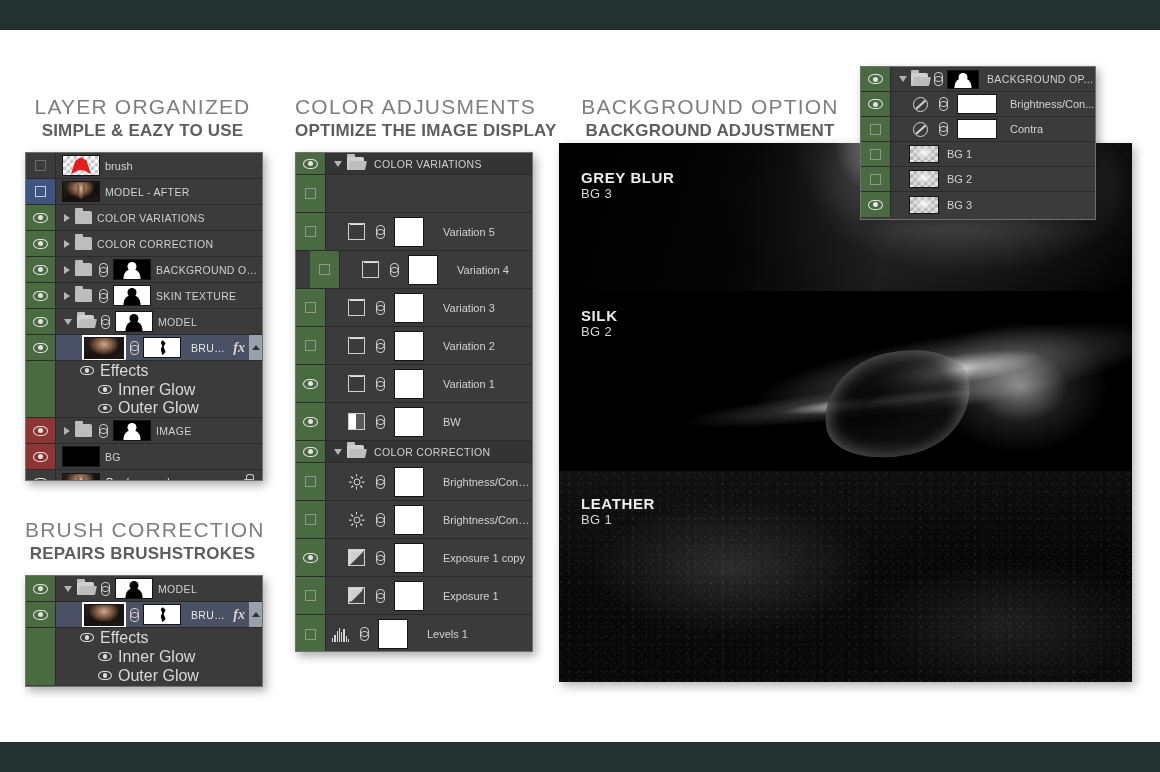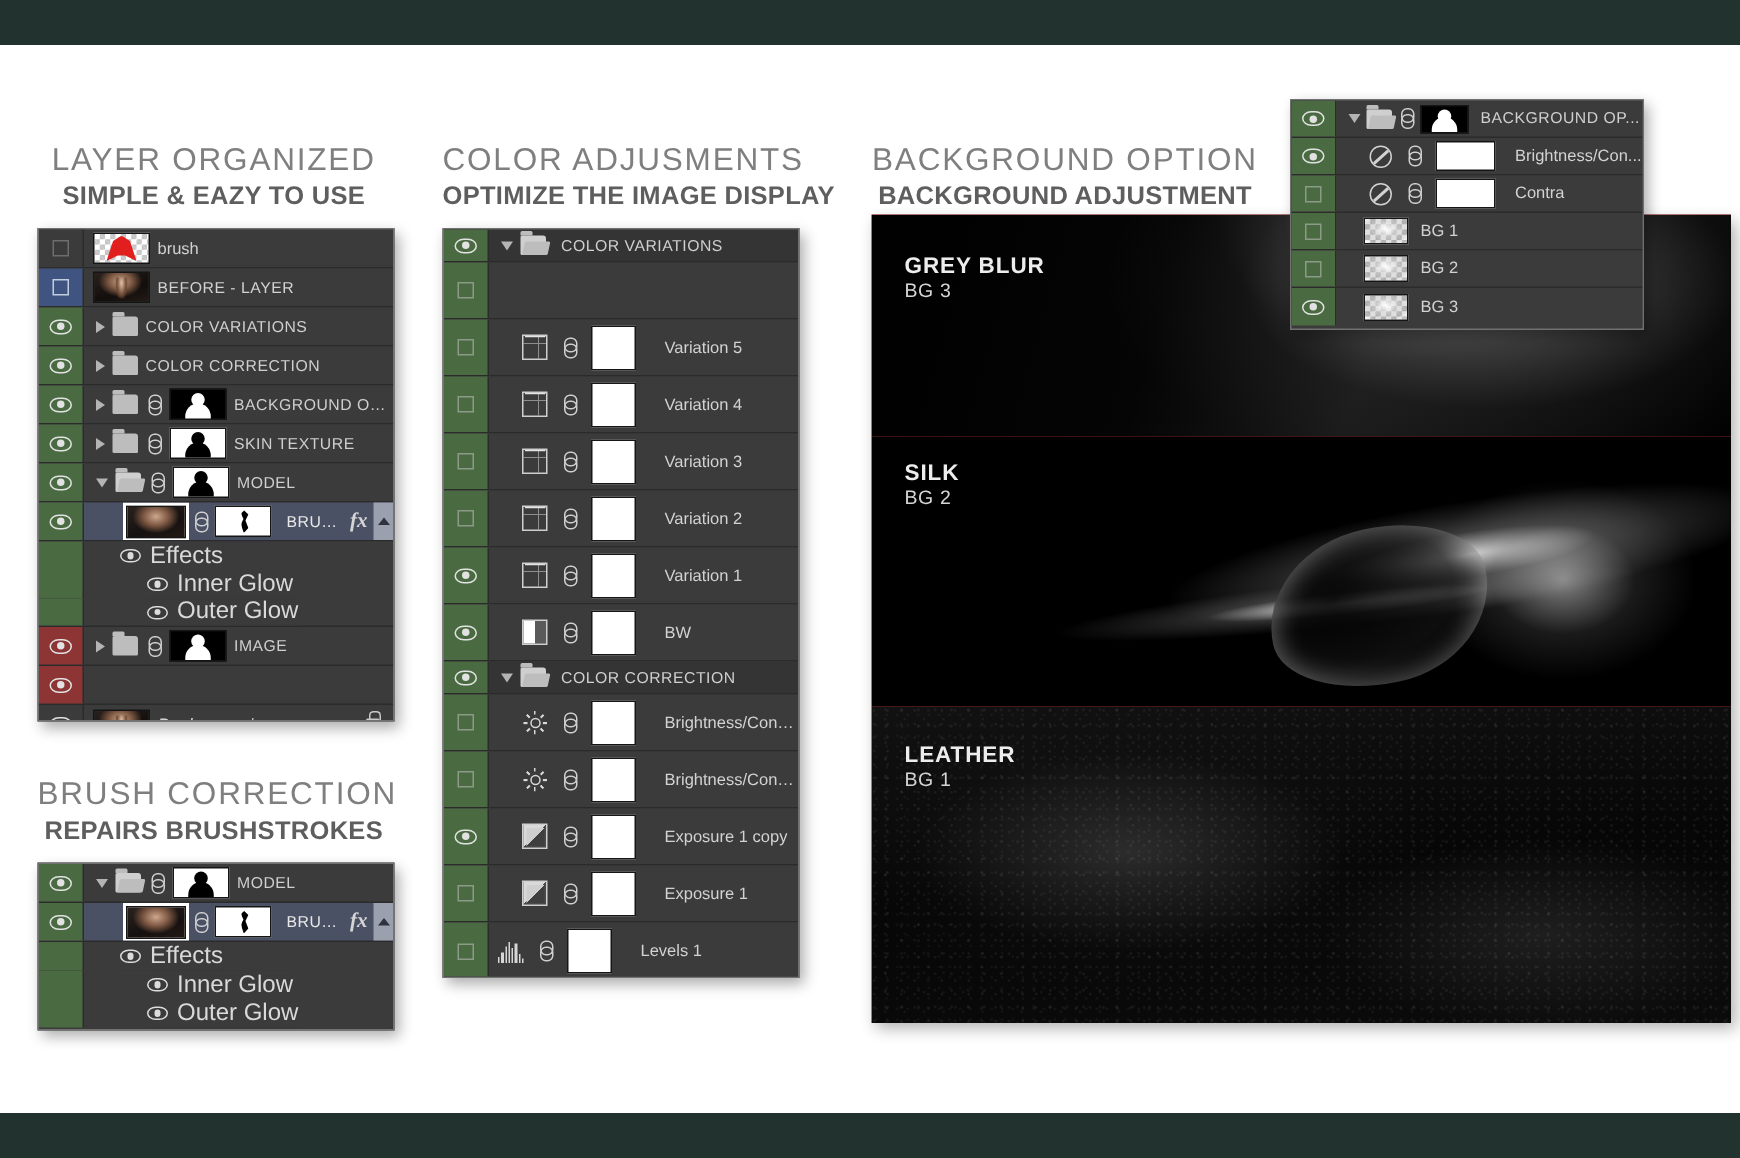--- a/index.html
+++ b/index.html
@@ -291,23 +291,23 @@
     width: 15px; height: 15px; border-radius: 50%; border: 1.6px solid #d2d2d2;
     overflow: hidden;
   }
   .adj.circ::after {
     content: ""; position: absolute; left: -1px; top: 5.3px; width: 17px; height: 2px;
     background: #d2d2d2; transform: rotate(-42deg);
   }
 
   
   .showcase {
-    position: absolute; left: 581px; top: 143px; width: 573px; height: 539px;
+    position: absolute; left: 559px; top: 143px; width: 573px; height: 539px;
     box-shadow: 3px 4px 10px rgba(0,0,0,.3);
-    overflow: hidden; background: #ef4444;
+    overflow: hidden; background: #4c1d95;
   }
   .band { position: relative; width: 100%; overflow: hidden; }
   .band .cap { position: absolute; left: 22px; z-index: 3; }
   .cap .c1 { color: #ededed; font-size: 15px; font-weight: bold; letter-spacing: .6px; line-height: 17px; }
   .cap .c2 { color: #d5d5d5; font-size: 13px; letter-spacing: .4px; line-height: 16px; }
 
   .band-grey { height: 148px;
     background:
       radial-gradient(ellipse 190px 130px at 64% 2%, rgba(255,255,255,.95) 0%, rgba(215,215,215,.6) 22%, rgba(90,90,90,.22) 48%, rgba(0,0,0,0) 72%),
       radial-gradient(ellipse 330px 170px at 72% 30%, rgba(190,190,190,.45) 0%, rgba(60,60,60,.15) 50%, rgba(0,0,0,0) 78%),
@@ -426,21 +426,21 @@
         <div class="lbl">brush</div>
       </div>
     </div>
 
     <div class="row">
       <div class="eye-col blue">
           <div class="eye-empty b"></div>
         </div>
       <div class="rc">
         <div class="thumb-photo"></div>
-        <div class="lbl caps">BEFORE - LAYER</div>
+        <div class="lbl caps">MODEL - AFTER</div>
       </div>
     </div>
 
     <div class="row">
       <div class="eye-col green">
           <div class="eye"></div>
         </div>
       <div class="rc">
         <div class="tri"></div>
         <div class="folder"></div>
@@ -553,20 +553,24 @@
         <div class="link-ico"></div>
         <div class="thumb-mask mask-person inv"></div>
         <div class="lbl caps grp">IMAGE</div>
       </div>
     </div>
 
     <div class="row">
       <div class="eye-col red">
           <div class="eye"></div>
         </div>
+      <div class="rc">
+        <div class="thumb-black"></div>
+        <div class="lbl caps">BG</div>
+      </div>
     </div>
 
     <div class="row nobord">
       <div class="eye-col dark">
           <div class="eye"></div>
         </div>
       <div class="rc">
         <div class="thumb-photo"></div>
         <div class="lbl ital">Background</div>
         <div class="lock"></div>
@@ -657,21 +661,21 @@
       <div class="eye-col green">
           <div class="eye-empty"></div>
         </div>
       <div class="rc" style="padding-left:22px; gap:9px;">
         <div class="adj curves"></div>
         <div class="link-ico"></div>
         <div class="thumb-white" style="height:30px;width:30px;"></div>
         <div class="lbl" style="margin-left:10px;">Variation 5</div>
       </div>
     </div>
-    <div class="row" style="height:38px;">
+    <div class="row" style="height:38px;padding-left:14px;">
       <div class="eye-col green">
           <div class="eye-empty"></div>
         </div>
       <div class="rc" style="padding-left:22px; gap:9px;">
         <div class="adj curves"></div>
         <div class="link-ico"></div>
         <div class="thumb-white" style="height:30px;width:30px;"></div>
         <div class="lbl" style="margin-left:10px;">Variation 4</div>
       </div>
     </div>

